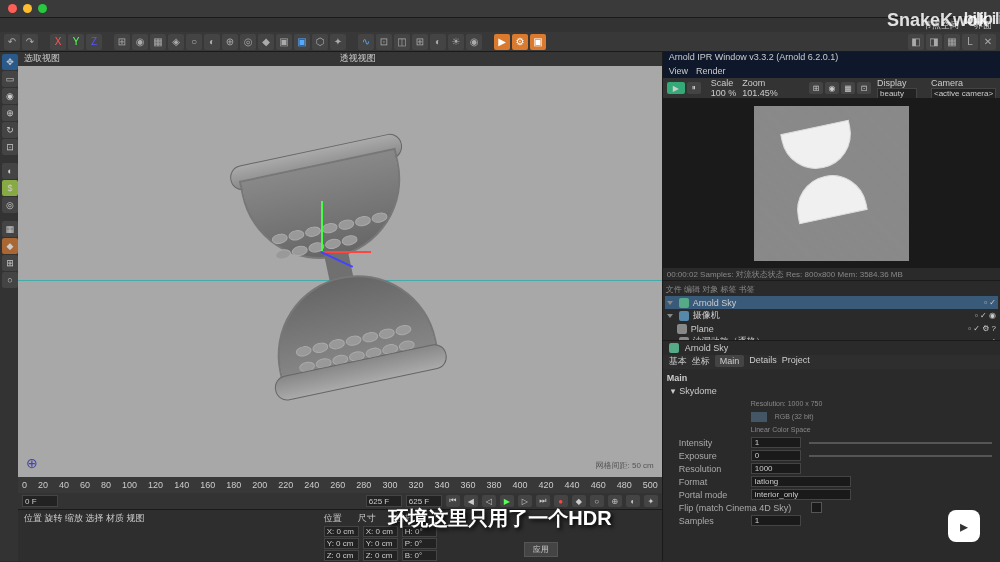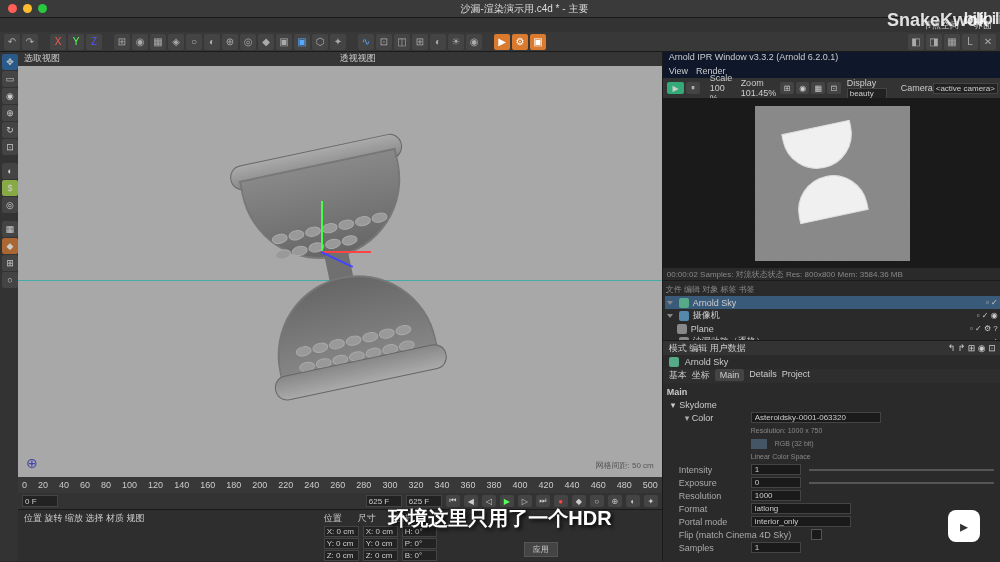--- a/index.html
+++ b/index.html
@@ -76,21 +76,20 @@
 </style>
 </head>
 <body>
 
 <div class="titlebar">
   <div class="traffic">
     <div class="dot red"></div>
     <div class="dot yellow"></div>
     <div class="dot green"></div>
   </div>
-  <div class="title-center">沙漏-渲染演示用.c4d * - 主要</div>
 </div>
 <div class="tab-row">
   <span>节点空间</span>
   <span>界面</span>
 </div>
 
 <div class="toolbar">
   <div class="tbtn">↶</div>
   <div class="tbtn">↷</div>
   <div style="width:8px"></div>
@@ -305,21 +304,21 @@
         </div>
       <div style="flex:1"></div>
       <div class="pbtn">⊞</div>
       <div class="pbtn">◉</div>
       <div class="pbtn">▦</div>
       <div class="pbtn">⊡</div>
       <div style="display:flex;flex-direction:column;font-size:7px;margin-left:4px">
           <span>Display</span>
           <input class="coord-in" style="width: 40px;" value="beauty">
         </div>
-      <div style="display:flex;flex-direction:row;font-size:7px;margin-left:12px">
+      <div style="display:flex;flex-direction:column;font-size:7px;margin-left:12px">
           <span>Camera</span>
           <input class="coord-in" style="width: 65px;" value="&lt;active camera&gt;">
         </div>
     </div>
     <div class="ipr-view">
       <div class="render-img">
         <div class="r-hourglass">
           <div class="r-bowl"></div>
           <div class="r-bowl bt"></div>
         </div>
@@ -348,48 +347,40 @@
         </div>
       <div class="obj-row">
           <span class="tri"></span>
           <div class="obj-icon" style="background:#888"></div>
           <span>沙漏动效（逐格）</span>
           <span style="margin-left:auto;font-size:8px">▫ ✓</span>
         </div>
     </div>
 
     <div class="attr-panel">
-      <div class="attr-tabs">
-        <span>模式 编辑 用户数据</span>
-        <span style="margin-left:auto">↰ ↱ ⊞ ◉ ⊡</span>
-      </div>
       <div class="attr-tabs" style="background:#2a2a2a">
         <div class="obj-icon" style="background:#5a8"></div>
         <span>Arnold Sky</span>
       </div>
       <div class="attr-subtabs">
         <span>基本</span>
         <span>坐标</span>
         <span class="tab-active">Main</span>
         <span>Details</span>
         <span>Project</span>
       </div>
       <div class="attr-body">
         <div class="attr-row" style="font-weight:bold;color:#fff">
             <span>Main</span>
           </div>
         <div class="attr-row" style="color:#999">
             <span style="padding-left:4px">▾ </span>
             <span>Skydome</span>
           </div>
         <div class="attr-row">
-            <span class="attr-label" style="padding-left:18px">▾ <span>Color</span></span>
-            <input class="attr-input wide" style="width: 130px;" value="Asteroidsky-0001-063320">
-          </div>
-        <div class="attr-row">
             <span class="attr-label"></span>
             <span style="font-size:7px;color:#888">Resolution: 1000 x 750</span>
           </div>
         <div class="attr-row">
             <span class="attr-label"></span>
             <div style="width:16px;height:10px;background:#456;margin-right:4px"></div>
             <span style="font-size:7px;color:#888">RGB (32 bit)</span>
           </div>
         <div class="attr-row">
             <span class="attr-label"></span>

